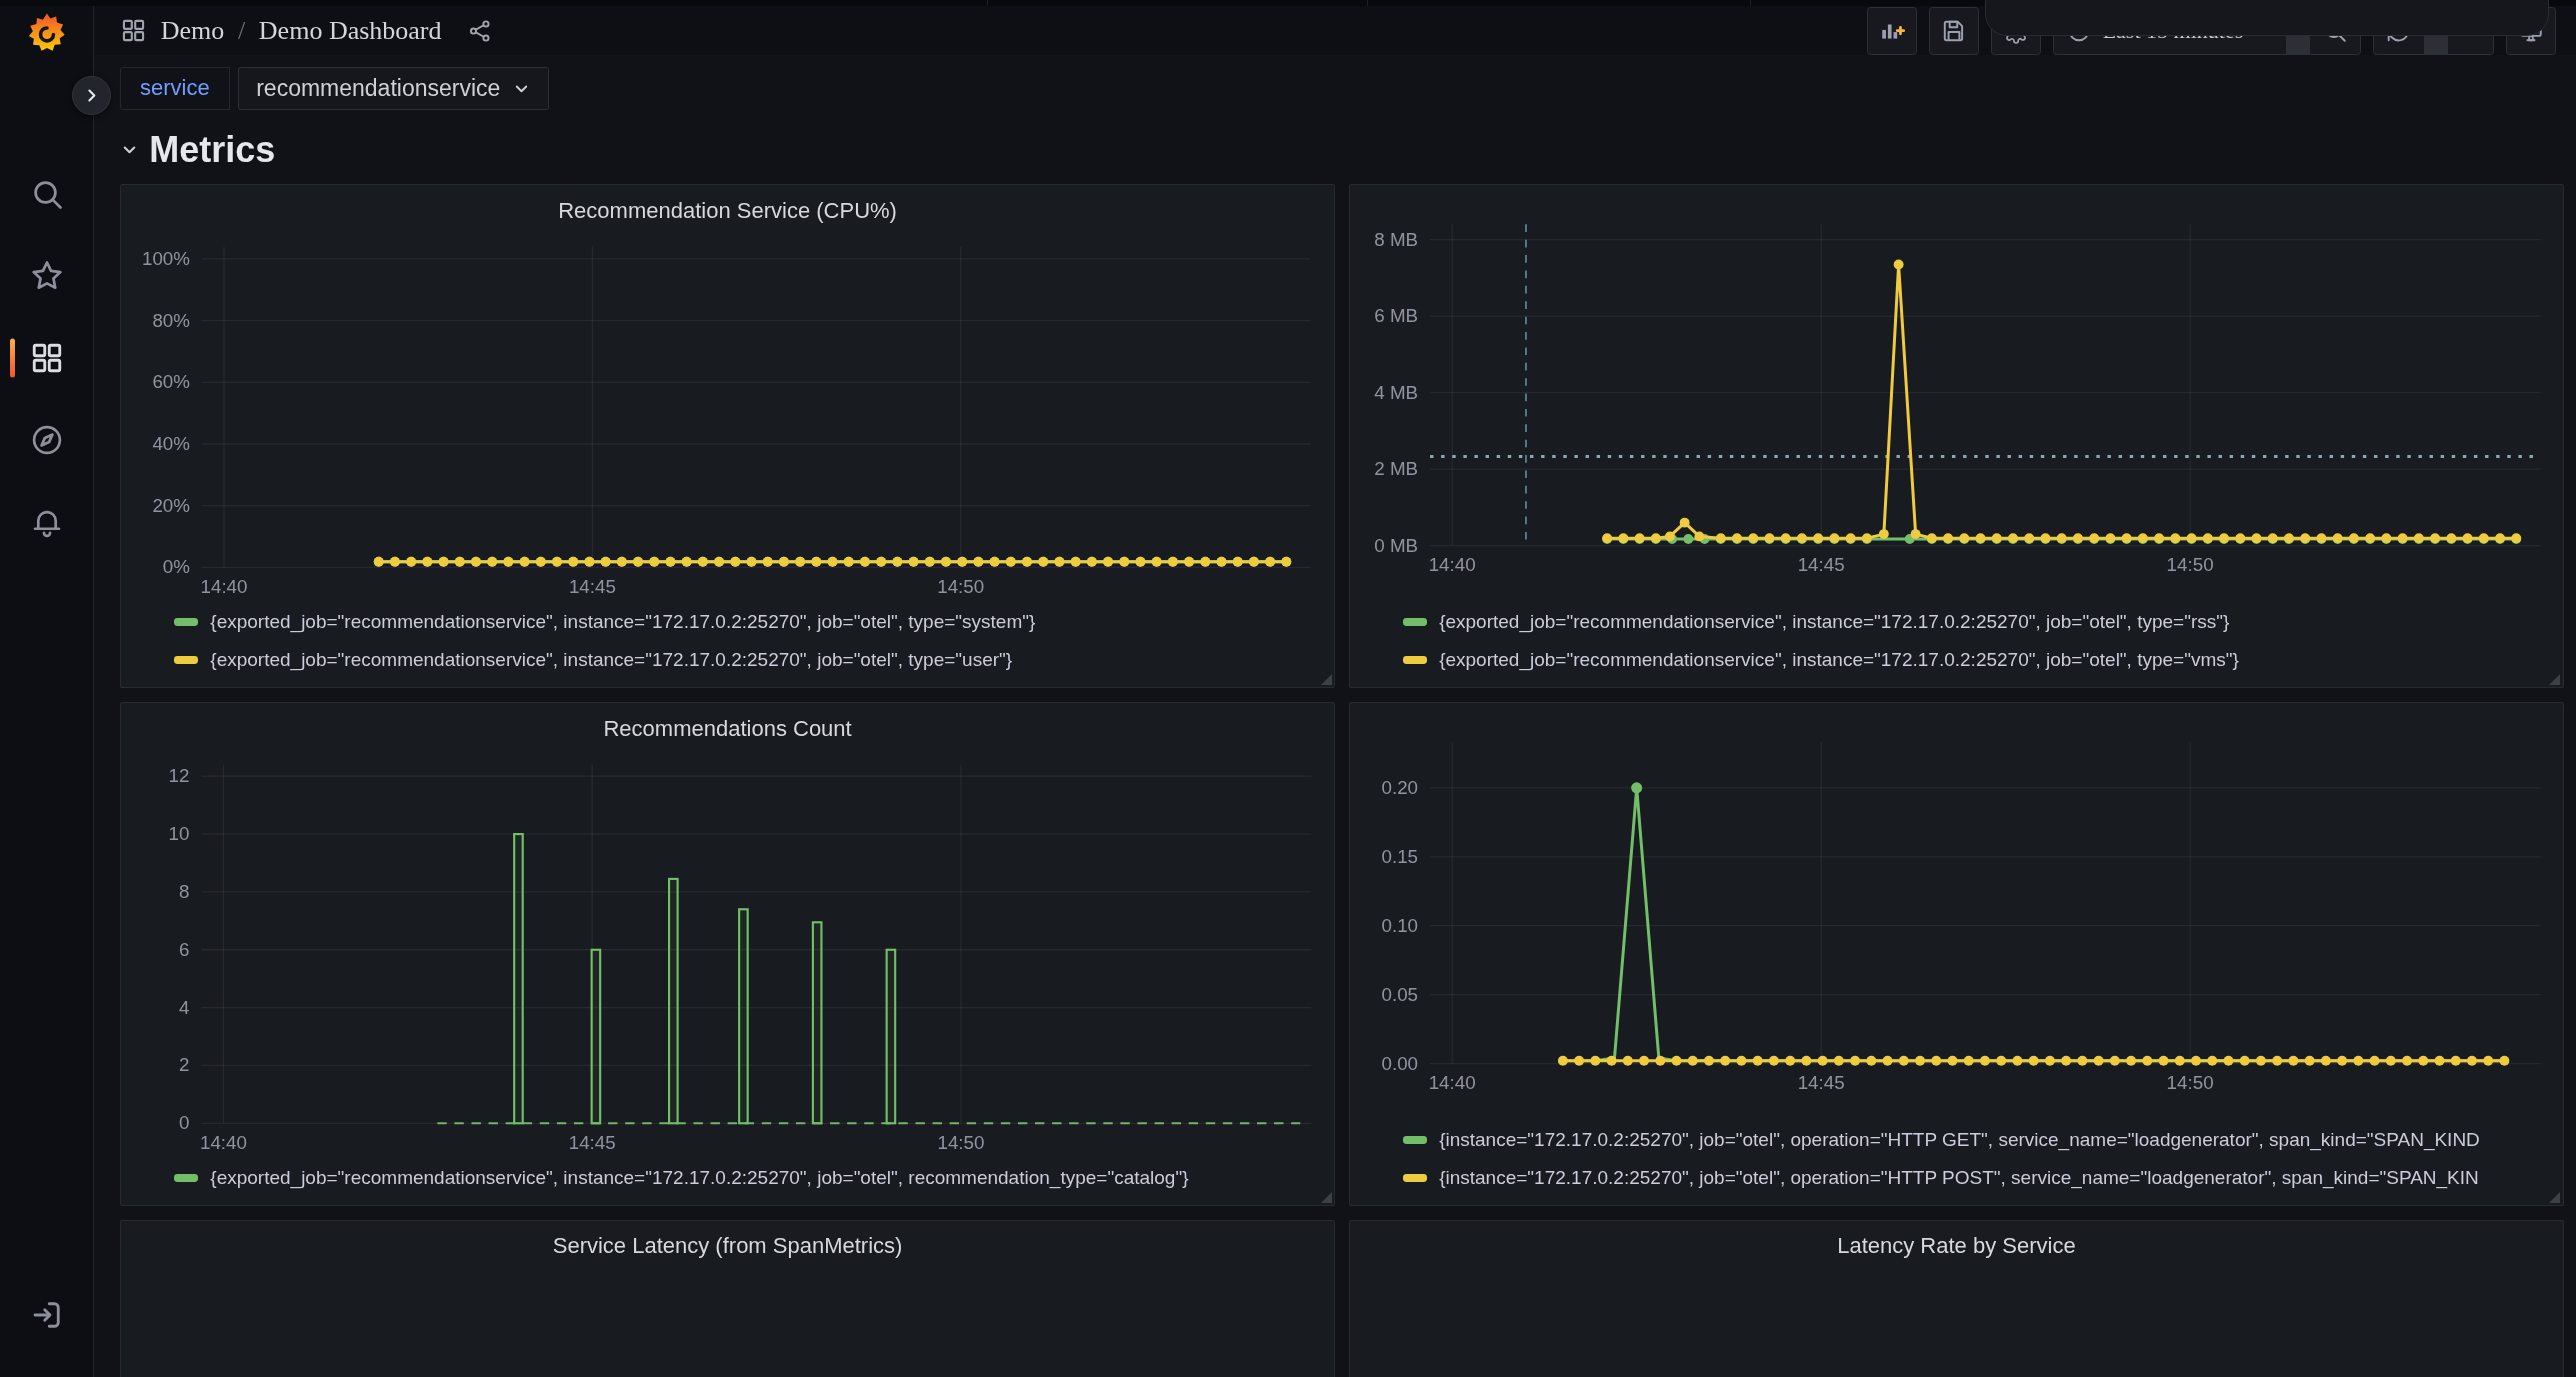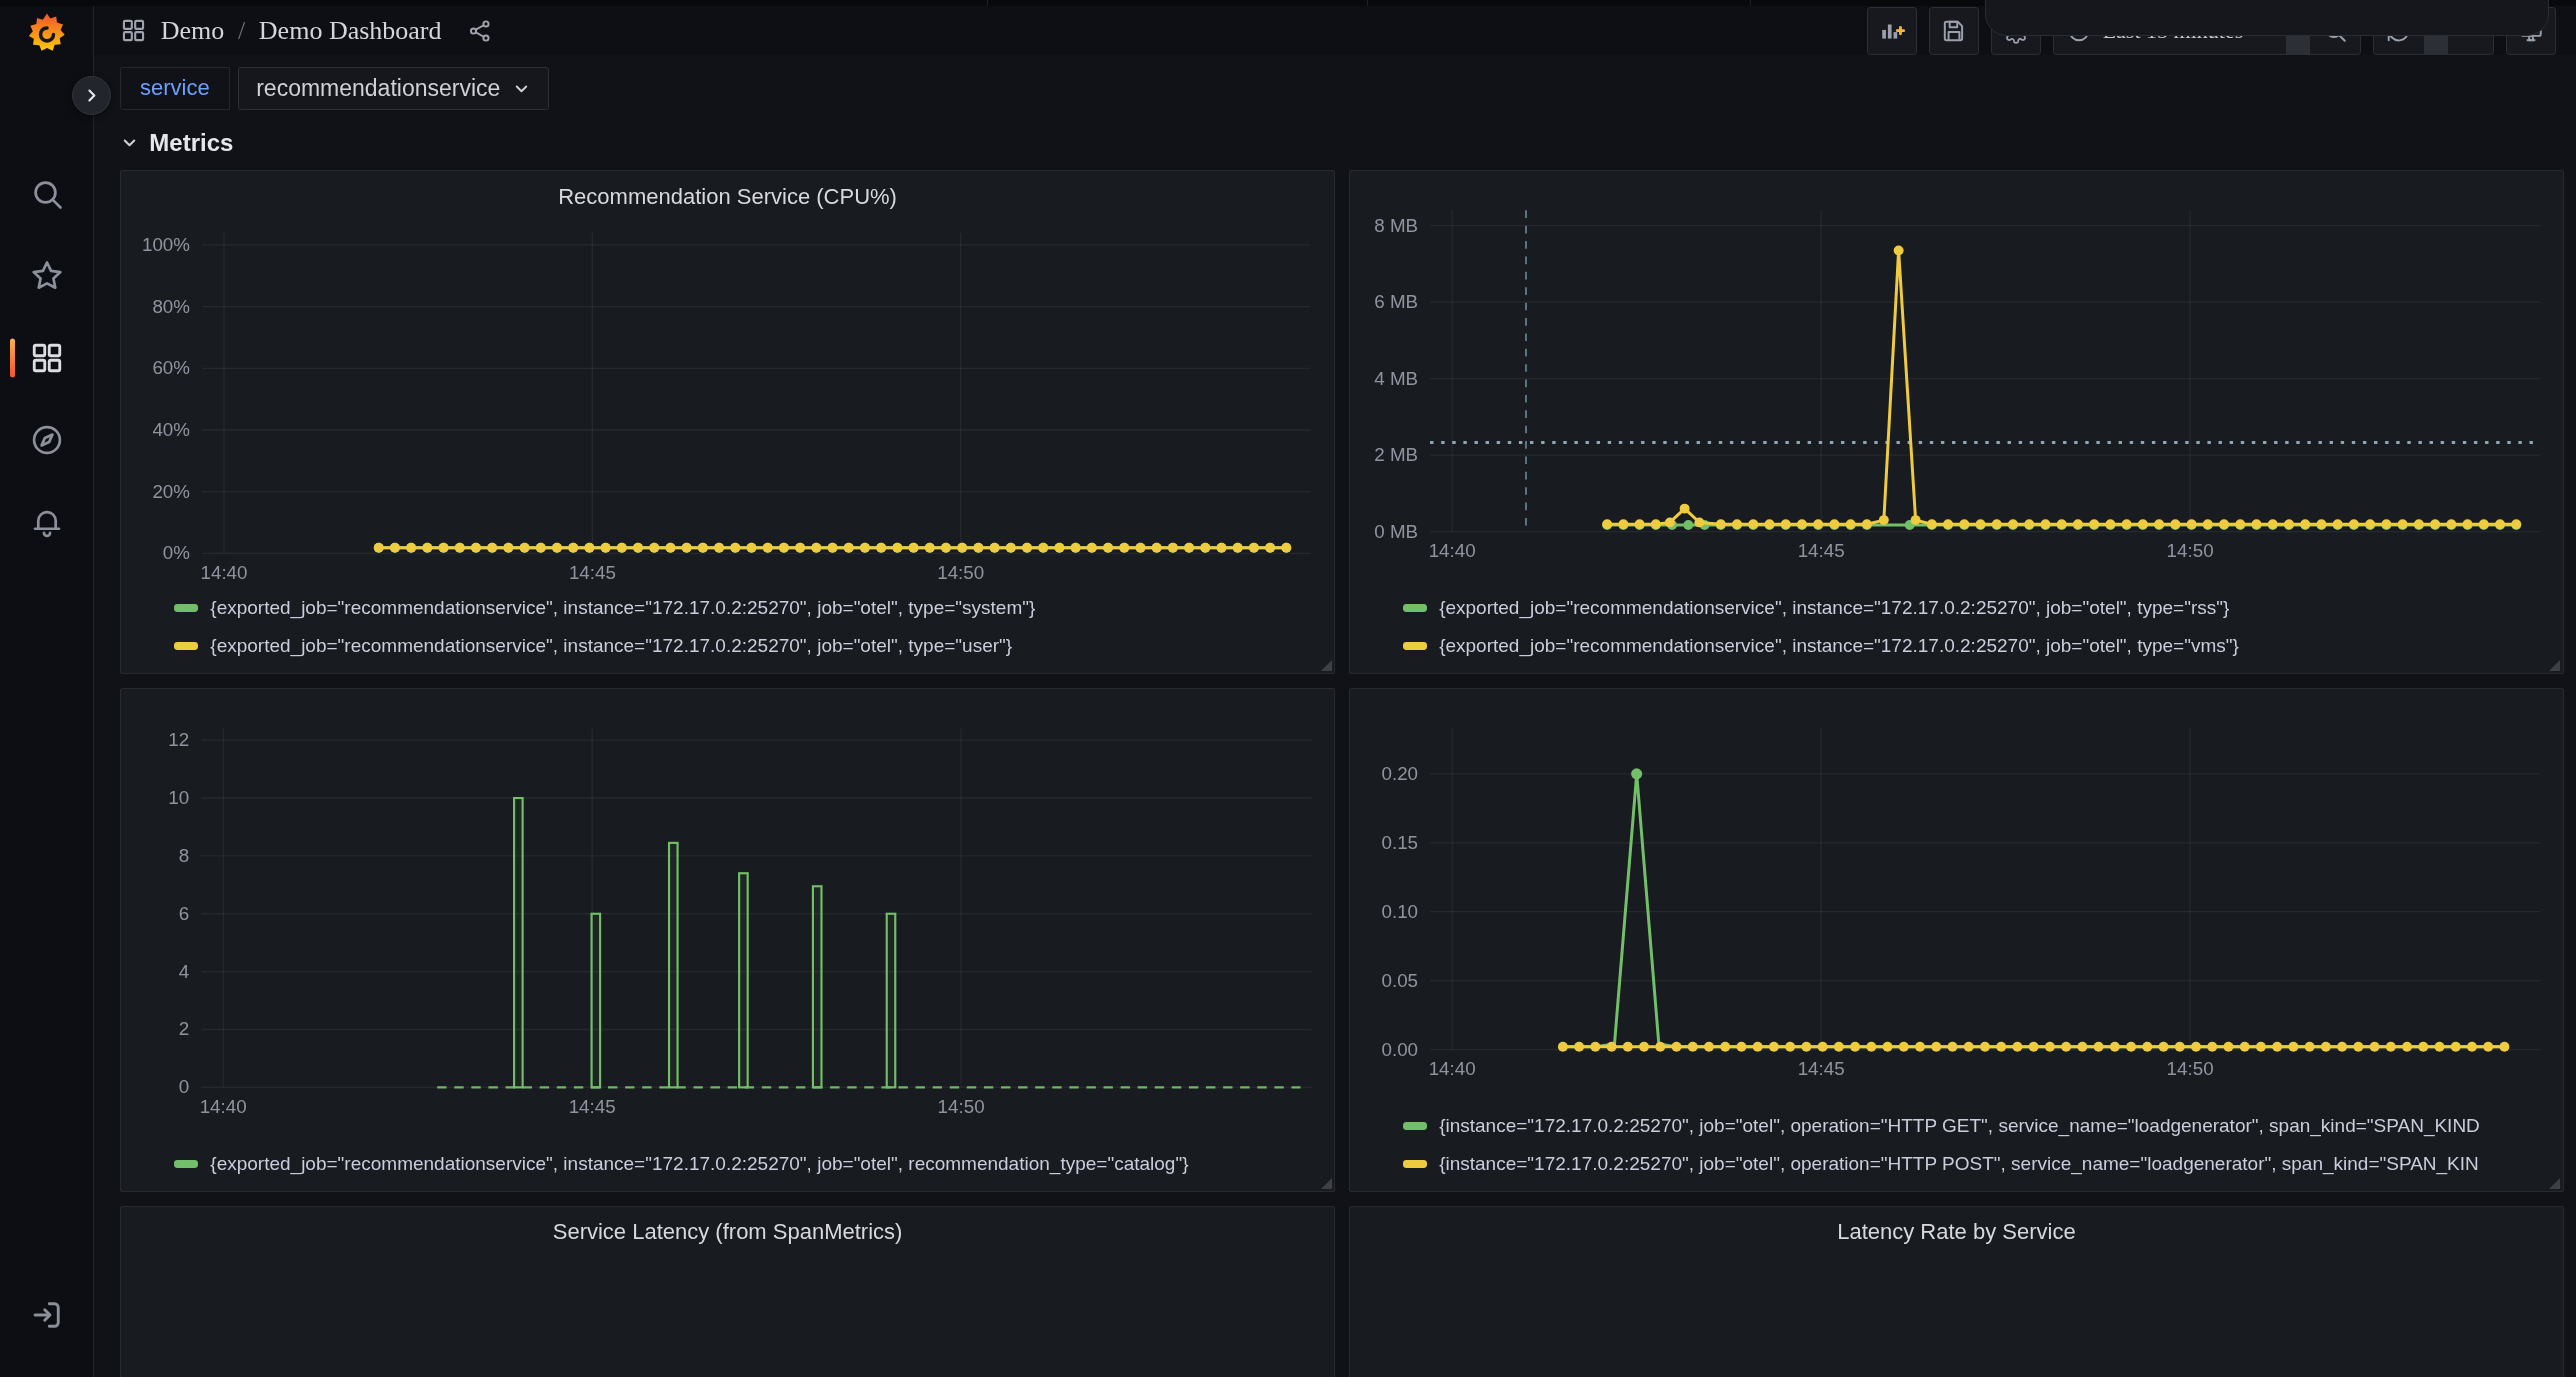--- a/index.html
+++ b/index.html
@@ -55,21 +55,21 @@
   .subbar { display: flex; padding: 12px 0 0 26px; gap: 0; }
   .var-label { height: 43px; display: flex; align-items: center; padding: 0 19px;
     background: #111217; border: 0.9px solid #25272e; border-radius: 2.6px 0 0 2.6px;
     font-size: 22px; color: #6e9fff; cursor: pointer; }
   .var-value { height: 43px; display: flex; align-items: center; gap: 12px; padding: 0 17px; margin-left: 8.5px;
     background: #15171c; border: 0.9px solid #2c2f36; border-radius: 2.6px; font-size: 23px; color: #d0d1d6; cursor: pointer; }
   .var-value svg { width: 19px; height: 19px; stroke: #d0d1d6; }
   
   .row-header { display: flex; align-items: center; gap: 10.3px; padding: 19px 0 13.7px 26px; cursor: pointer; }
   .row-header svg { width: 19px; height: 19px; stroke: #cfd0d6; }
-  .row-title { font-size: 24px; font-weight: 700; color: #e6e7ec; }
+  .row-title { font-size: 36px; font-weight: 700; color: #e6e7ec; }
   
   .dashboard-grid { display: grid; grid-template-columns: 1fr 1fr; grid-template-rows: 504px 504px 256px;
     gap: 13.7px; padding: 0 12px 0 26px; }
   .panel { position: relative; background: #181b1f; border: 0.9px solid rgba(204,204,220,0.09); border-radius: 2.6px;
     display: flex; flex-direction: column; padding: 3.4px 10.3px 6.8px; overflow: hidden; }
   .panel-header { height: 44px; flex: none; display: flex; align-items: center; justify-content: center; gap: 8.5px; cursor: pointer; }
   .panel-title { font-size: 22px; font-weight: 500; color: #d8d9df; margin: 0; white-space: nowrap; }
   .panel-header svg { width: 19px; height: 19px; stroke: #aeb2bc; }
   .chart-wrap { flex: 1 1 auto; min-height: 0; }
   .chart { width: 100%; height: 100%; display: block; cursor: crosshair; }
@@ -562,20 +562,23 @@
             <span class="legend-text">{exported_job="recommendationservice", instance="172.17.0.2:25270", job="otel", type="rss"}</span>
           </div>
           <div class="legend-row">
             <span class="swatch" style="background: rgb(239, 203, 64);"></span>
             <span class="legend-text">{exported_job="recommendationservice", instance="172.17.0.2:25270", job="otel", type="vms"}</span>
           </div>
         </div>
         <div class="resize-corner"></div>
       </section>
       <section class="panel">
+        <header class="panel-header">
+          <h2 class="panel-title">Recommendations Count</h2>
+        </header>
         <div class="chart-wrap">
           <svg class="chart" viewBox="0 0 1396 476" width="1193" height="407">
             <line x1="107.91362126245824" y1="16" x2="107.91362126245824" y2="436" stroke="rgba(204,204,220,0.08)" stroke-width="1.5"></line>
             <text x="107.91362126245824" y="466" text-anchor="middle" class="tick">14:40</text>
             <line x1="539.8073089700995" y1="16" x2="539.8073089700995" y2="436" stroke="rgba(204,204,220,0.08)" stroke-width="1.5"></line>
             <text x="539.8073089700995" y="466" text-anchor="middle" class="tick">14:45</text>
             <line x1="971.7009966777408" y1="16" x2="971.7009966777408" y2="436" stroke="rgba(204,204,220,0.08)" stroke-width="1.5"></line>
             <text x="971.7009966777408" y="466" text-anchor="middle" class="tick">14:50</text>
             <line x1="82" y1="436" x2="1382" y2="436" stroke="rgba(204,204,220,0.08)" stroke-width="1.5"></line>
             <text x="68" y="443" text-anchor="end" class="tick">0</text>

